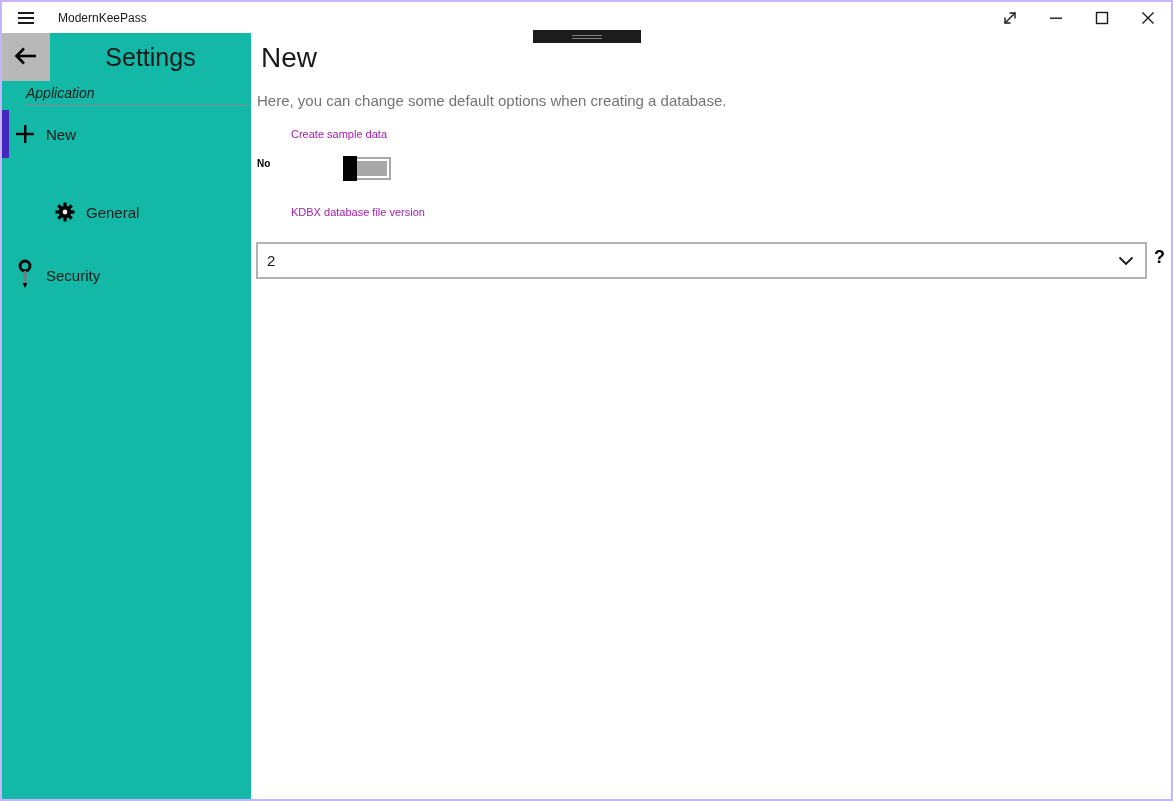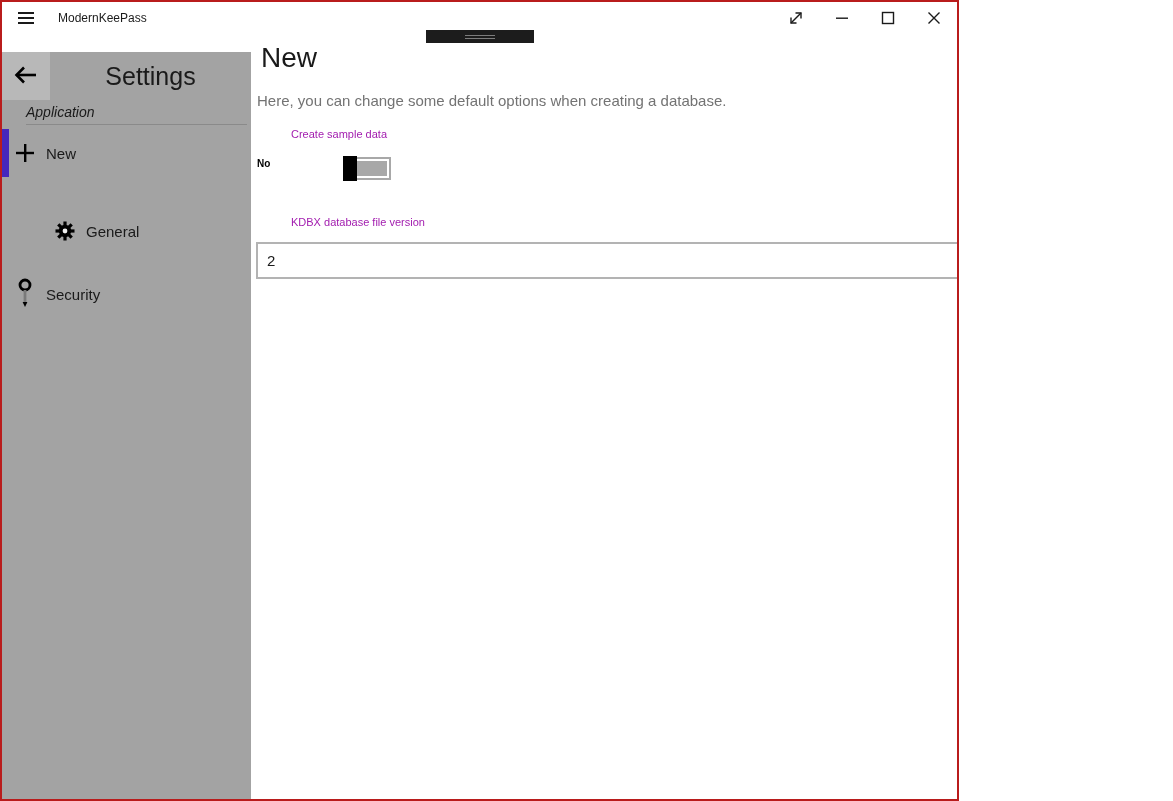--- a/index.html
+++ b/index.html
@@ -1,20 +1,20 @@
 <!DOCTYPE html>
 <html><head>
 <meta charset="utf-8">
 <style>
   * { margin: 0; padding: 0; box-sizing: border-box; }
   html, body { width: 1173px; height: 801px; font-family: "Liberation Sans", "DejaVu Sans", sans-serif; color: #1a1a1a; }
   .window {
     position: relative;
-    width: 959px; height: 801px;
-    border: 2px solid #b91c1c;
+    width: 1173px; height: 801px;
+    border: 2px solid #c4b5fd;
     background: #fff;
     overflow: hidden;
   }
   
   .titlebar {
     position: absolute; top: 0; left: 0; right: 0; height: 31px;
     background: #fff; display: flex; align-items: center;
   }
   .hamburger-btn {
     width: 48px; height: 31px; display: flex; align-items: center; justify-content: center;
@@ -31,21 +31,21 @@
   .win-btn svg { display: block; }
   
   .drag-handle {
     position: absolute; top: 28px; left: 50%; transform: translateX(-50%);
     width: 108px; height: 13px; background: #1c1c1c; z-index: 20;
     display: flex; flex-direction: column; align-items: center; justify-content: center; gap: 2px;
   }
   .drag-handle i { display: block; width: 30px; height: 1px; background: #7d7d7d; }
   
   .app-body { position: absolute; top: 31px; left: 0; right: 0; bottom: 0; display: flex; }
-  .sidebar { position: relative; width: 249px; background: #a3a3a3; flex: none; margin-top: 19px; }
+  .sidebar { position: relative; width: 249px; background: #14b8a6; flex: none; }
   .content { position: relative; flex: 1; background: #fff; }
   
   .back-btn {
     position: absolute; left: 0; top: 0; width: 48px; height: 48px;
     background: #b8b8b8; border: none; cursor: pointer;
     display: flex; align-items: center; justify-content: center;
   }
   .pane-title {
     position: absolute; left: 48px; top: 0; width: 201px; height: 48px;
     display: flex; align-items: center; justify-content: center;
@@ -76,21 +76,21 @@
     background: #4527bd;
   }
   
   .page-title {
     position: absolute; left: 10px; top: 9px;
     font-size: 28px; font-weight: 300; color: #1a1a1a;
   }
   .page-desc { position: absolute; left: 6px; top: 59px; font-size: 15px; color: #737373; }
   .field-label { position: absolute; left: 6px; font-size: 11px; color: #a21caf; margin-left: 34px; }
   .lbl-sample { top: 95px; }
-  .lbl-kdbx   { top: 183px; }
+  .lbl-kdbx   { top: 173px; }
   .toggle-state {
     position: absolute; left: 6px; top: 125px;
     font-size: 10px; font-weight: bold; color: #000;
   }
   .toggle {
     position: absolute; left: 92px; top: 124px;
     width: 48px; height: 23px;
     background: #a8a8a8;
     border: 2px solid #a8a8a8;
     box-shadow: inset 0 0 0 2px #fff;

